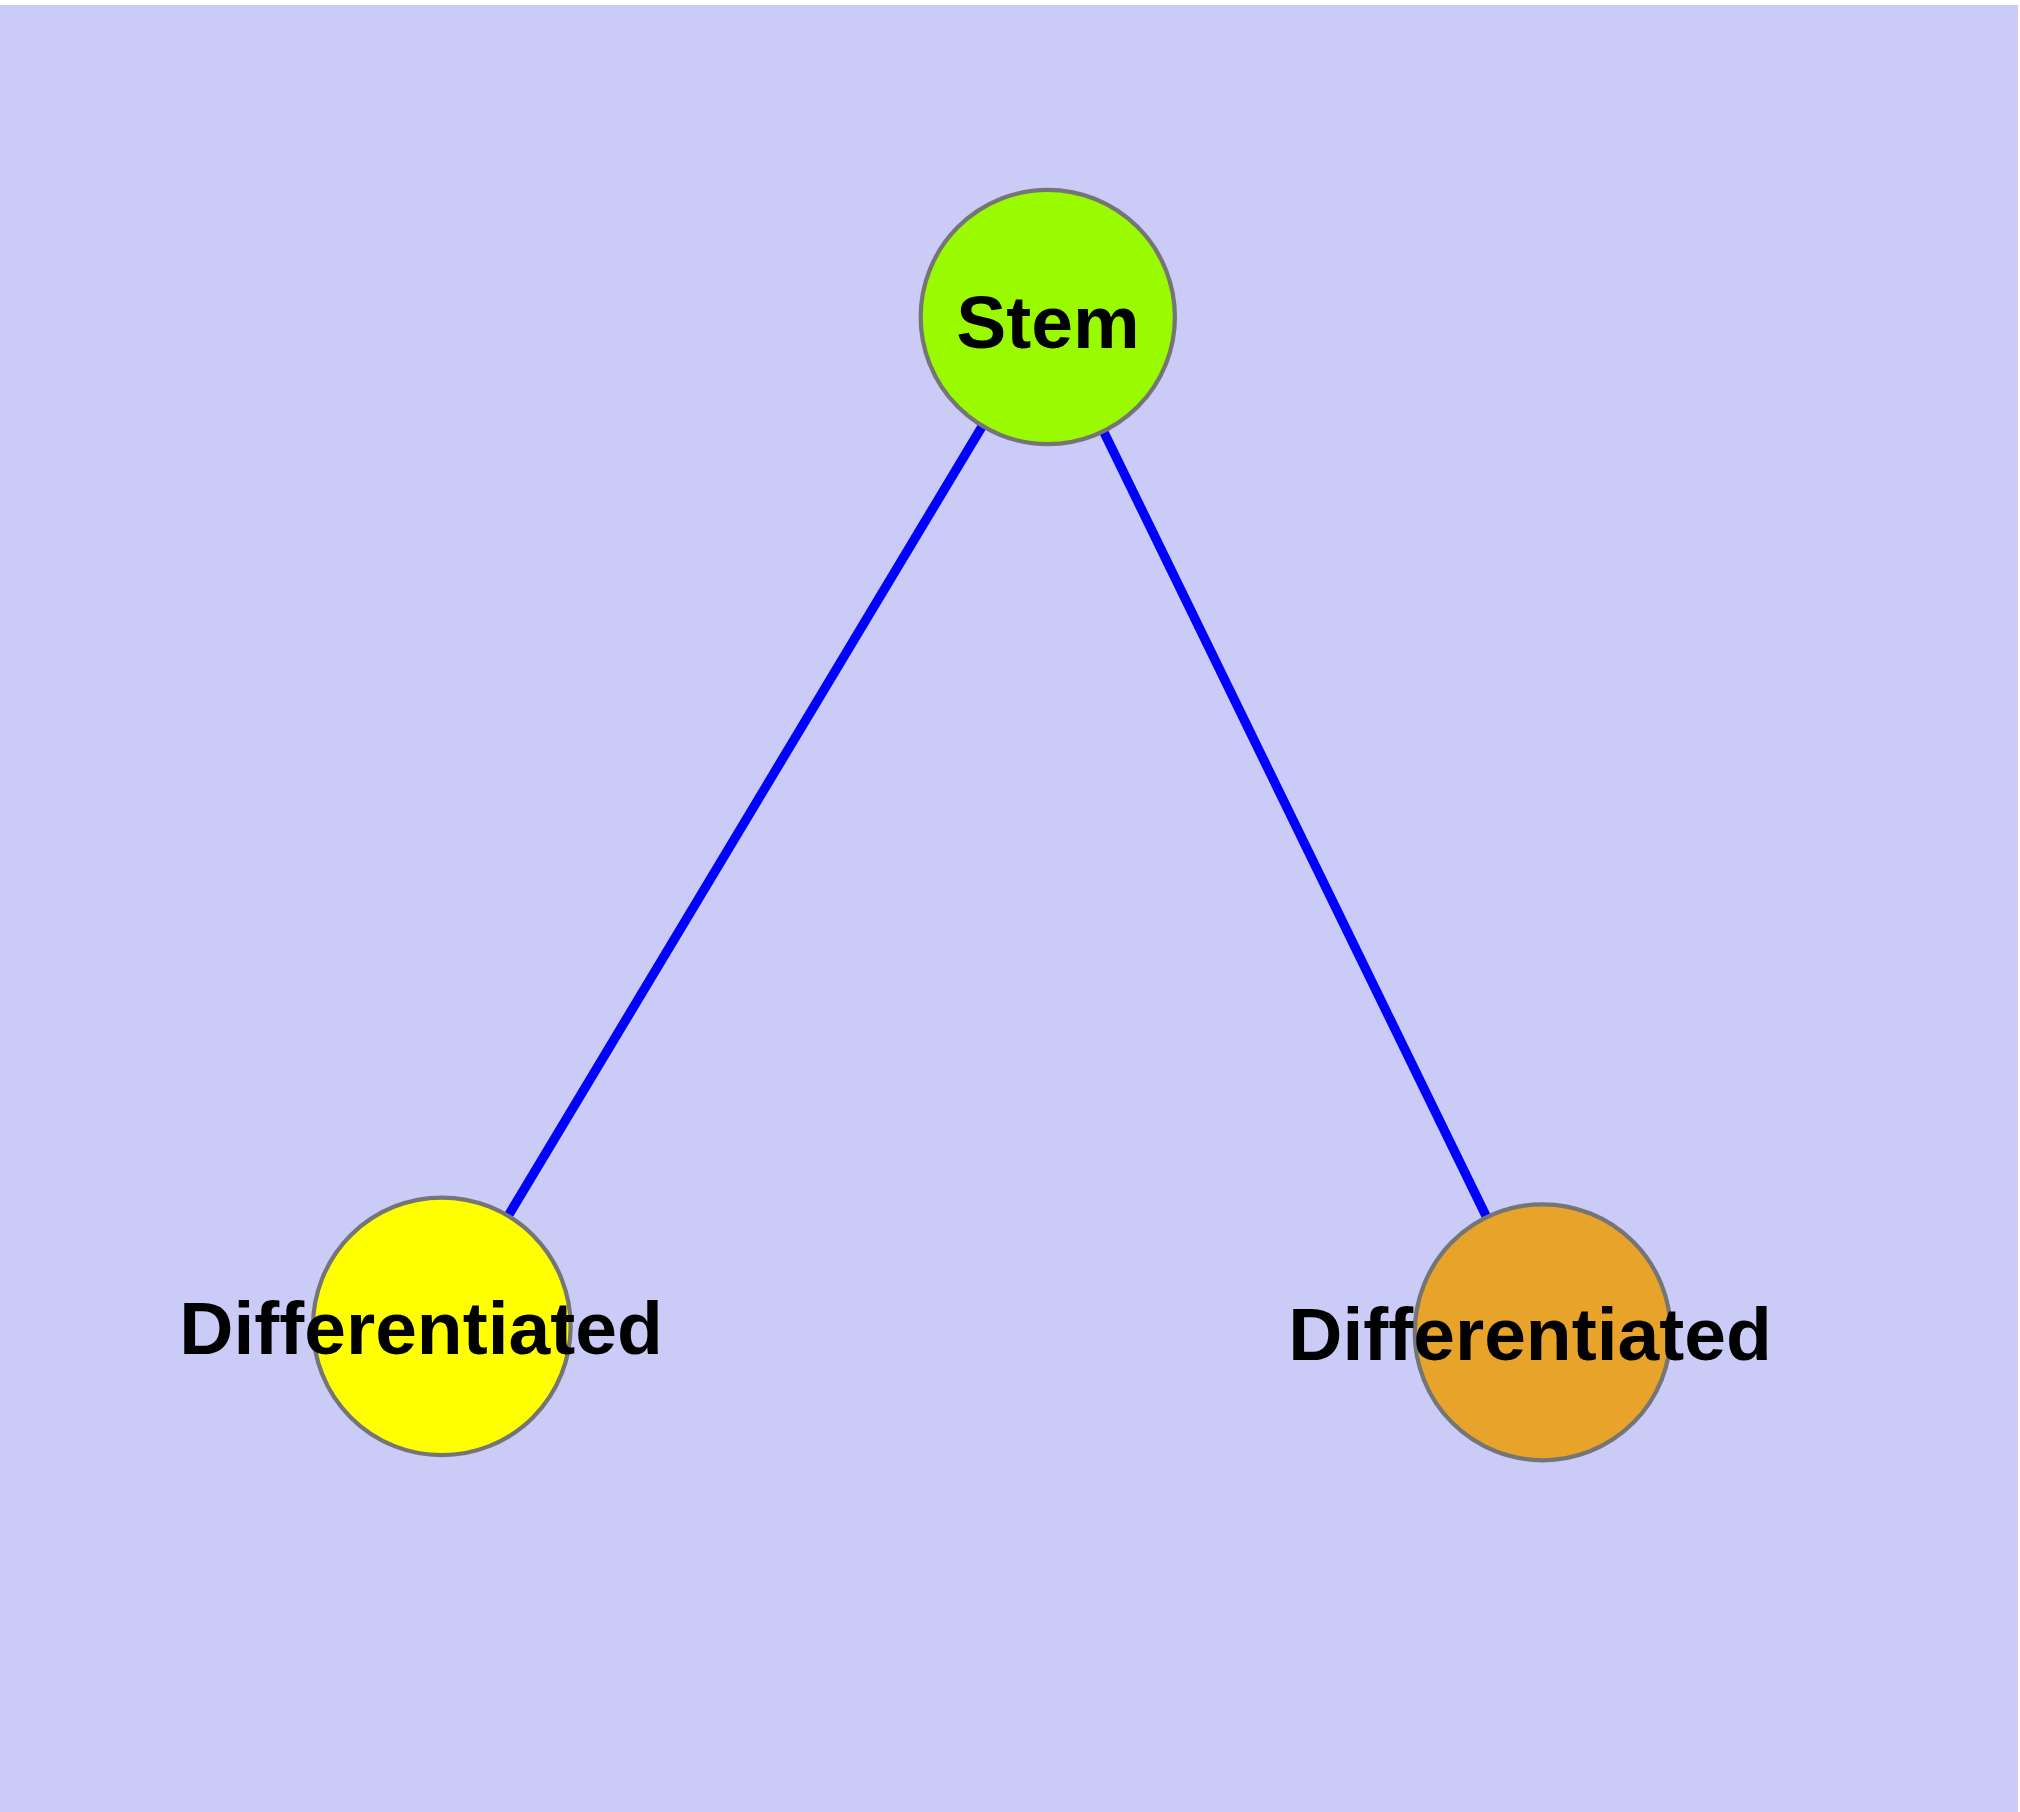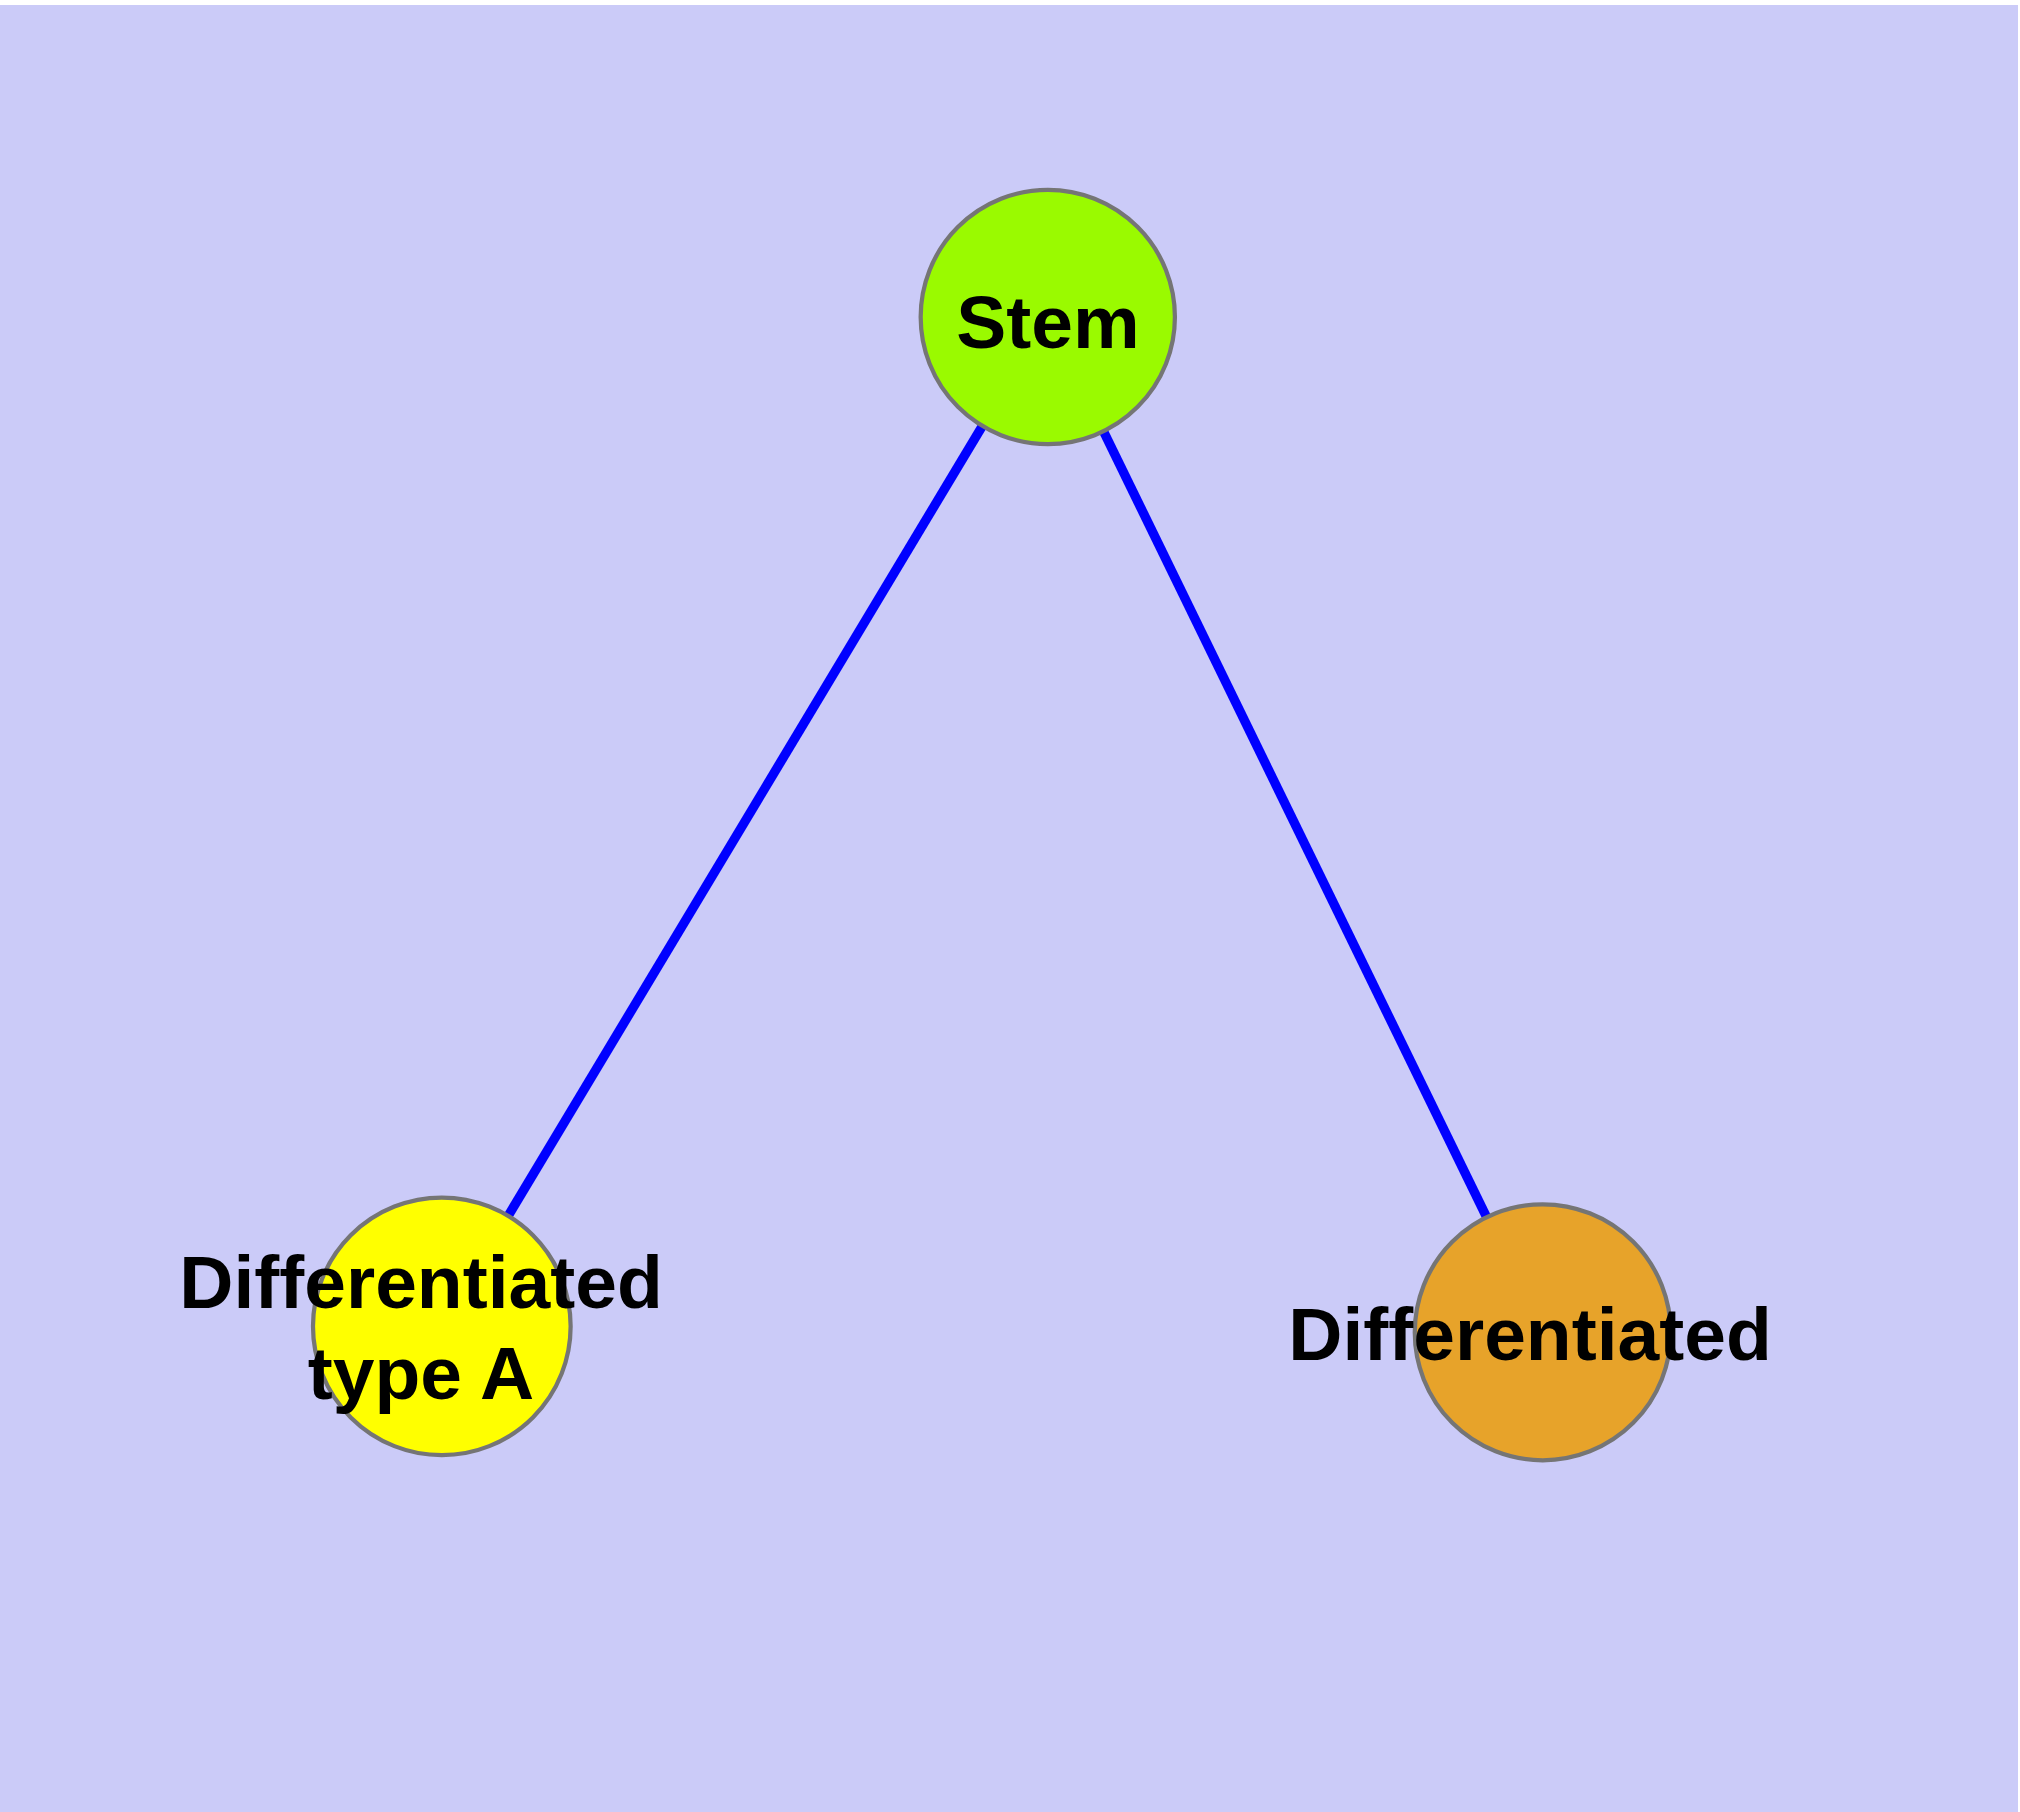--- a/index.html
+++ b/index.html
@@ -63,21 +63,20 @@
     <circle cx="521" cy="1565" r="152" fill="#FFFF00" stroke="#757575" stroke-width="5"></circle>
     <circle cx="1820" cy="1572" r="151" fill="#E7A32A" stroke="#757575" stroke-width="5"></circle>
   </svg>
 
   <div class="node-label label-stem" style="color: rgb(0, 0, 0);">
     <span>Stem</span>
   </div>
 
   <div class="node-label label-type-a" style="color: rgb(0, 0, 0);">
     <div>Differentiated</div>
-    <div>type A</div>
   </div>
 
   <div class="node-label label-type-b" style="color: rgb(0, 0, 0);">
     <div>Differentiated</div>
   </div>
 
 </div>
 
 
 </body></html>

